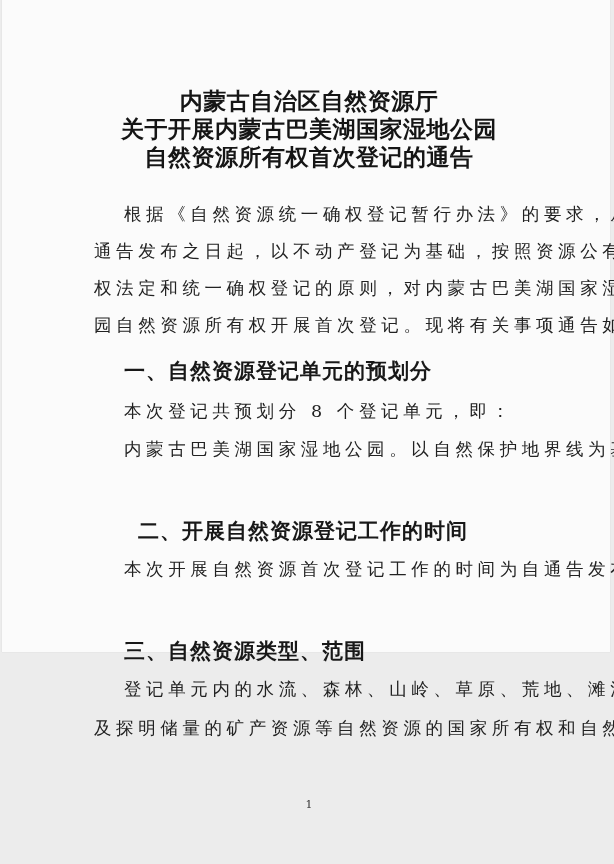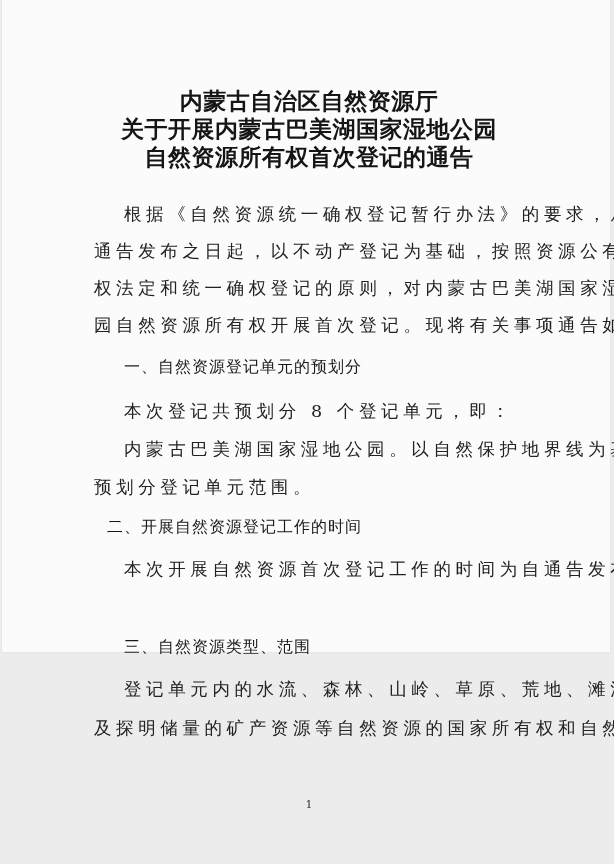--- a/index.html
+++ b/index.html
@@ -19,21 +19,21 @@
       font-weight: bold; font-size: 23px; color: #151515; letter-spacing: 0.5px;
     }
     .line {
       position: absolute; left: 92px; width: 440px;
       font-size: 17.5px; color: #222; letter-spacing: 4.6px; white-space: nowrap;
     }
     .line.indent { left: 124px; }
     .heading {
       position: absolute; left: 124px;
       font-family: "DejaVu Sans", "Liberation Sans", sans-serif;
-      font-weight: normal; font-size: 16px; color: #181818; letter-spacing: 1px; white-space: nowrap;
+      font-weight: bold; font-size: 21px; color: #181818; letter-spacing: 1px; white-space: nowrap;
     }
     .page-num {
       position: absolute; left: 0; width: 614px; top: 798px; text-align: center;
       font-size: 11px; color: #333;
     }
   </style>
 </head>
 <body>
 
 <div class="page">
@@ -43,23 +43,22 @@
   <div class="title" style="top:142px">自然资源所有权首次登记的通告</div>
 
   <div class="line indent" style="top:202px; left:122px;">根据《自然资源统一确权登记暂行办法》的要求，从本</div>
   <div class="line" style="top:239px">通告发布之日起，以不动产登记为基础，按照资源公有、物</div>
   <div class="line" style="top:276px">权法定和统一确权登记的原则，对内蒙古巴美湖国家湿地公</div>
   <div class="line" style="top:313px">园自然资源所有权开展首次登记。现将有关事项通告如下：</div>
 
   <div class="heading" style="top:357px; left:122px;">一、自然资源登记单元的预划分</div>
   <div class="line indent" style="top:399px; left:122px;">本次登记共预划分 8 个登记单元，即：</div>
   <div class="line indent" style="top:437px; left:122px;">内蒙古巴美湖国家湿地公园。以自然保护地界线为基础</div>
-  <div class="line" style="top:475px">预划分登记单元范围。</div>
 
-  <div class="heading" style="top:517px; left:105px;">二、开展自然资源登记工作的时间</div>
+  <div class="heading" style="top:517px; left:136px;">二、开展自然资源登记工作的时间</div>
   <div class="line indent" style="top:557px; left:122px;">本次开展自然资源首次登记工作的时间为自通告发布</div>
 
   <div class="heading" style="top:637px; left:122px;">三、自然资源类型、范围</div>
   <div class="line indent" style="top:677px; left:122px;">登记单元内的水流、森林、山岭、草原、荒地、滩涂以</div>
   <div class="line" style="top:716px">及探明储量的矿产资源等自然资源的国家所有权和自然生</div>
 
   <div class="page-num">1</div>
 </div>
 
 </body></html>

